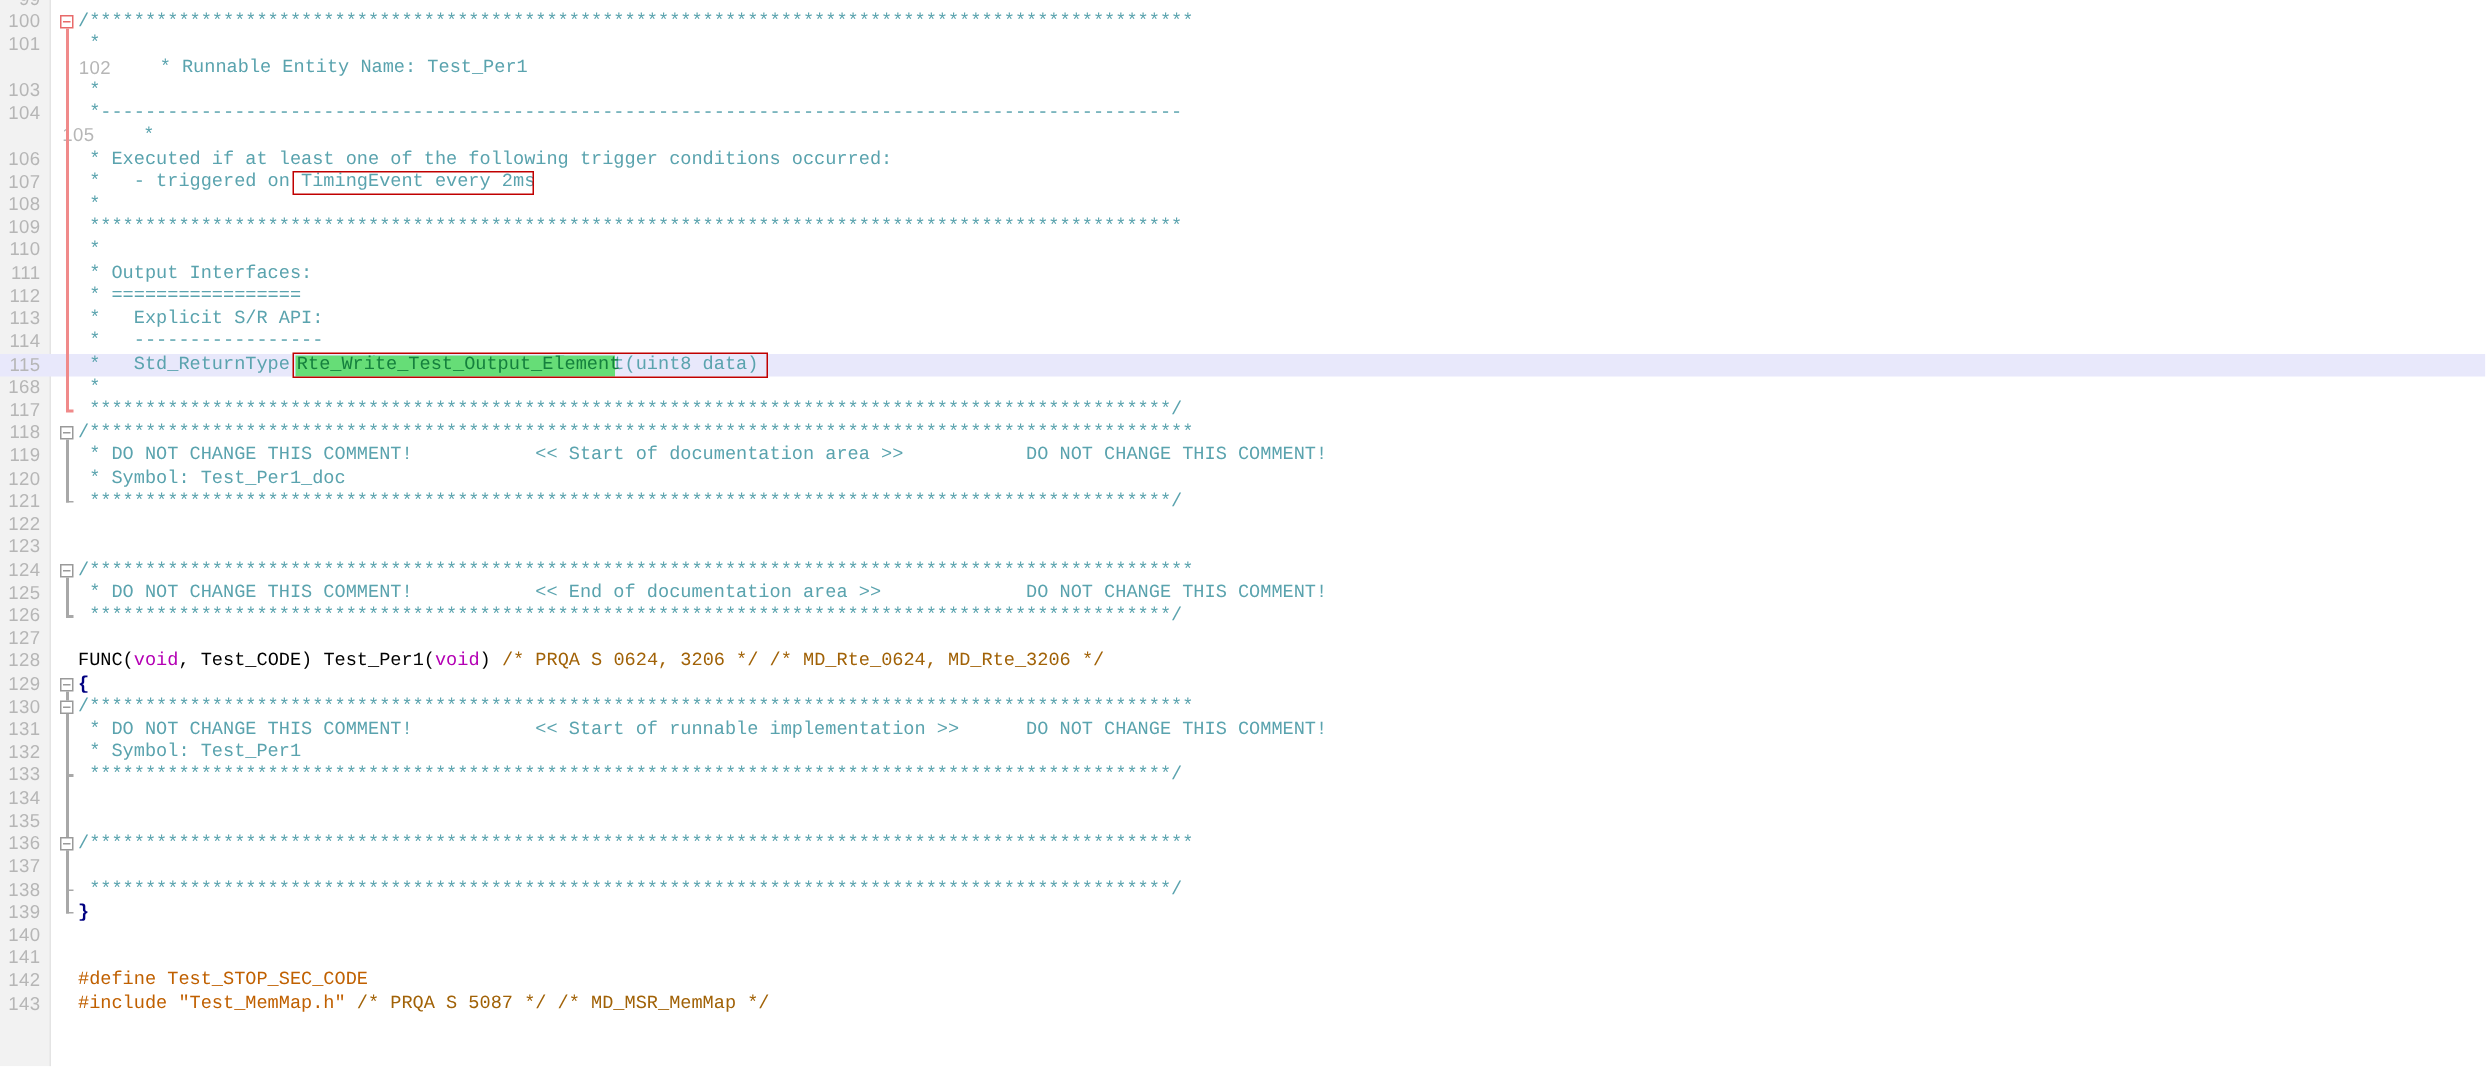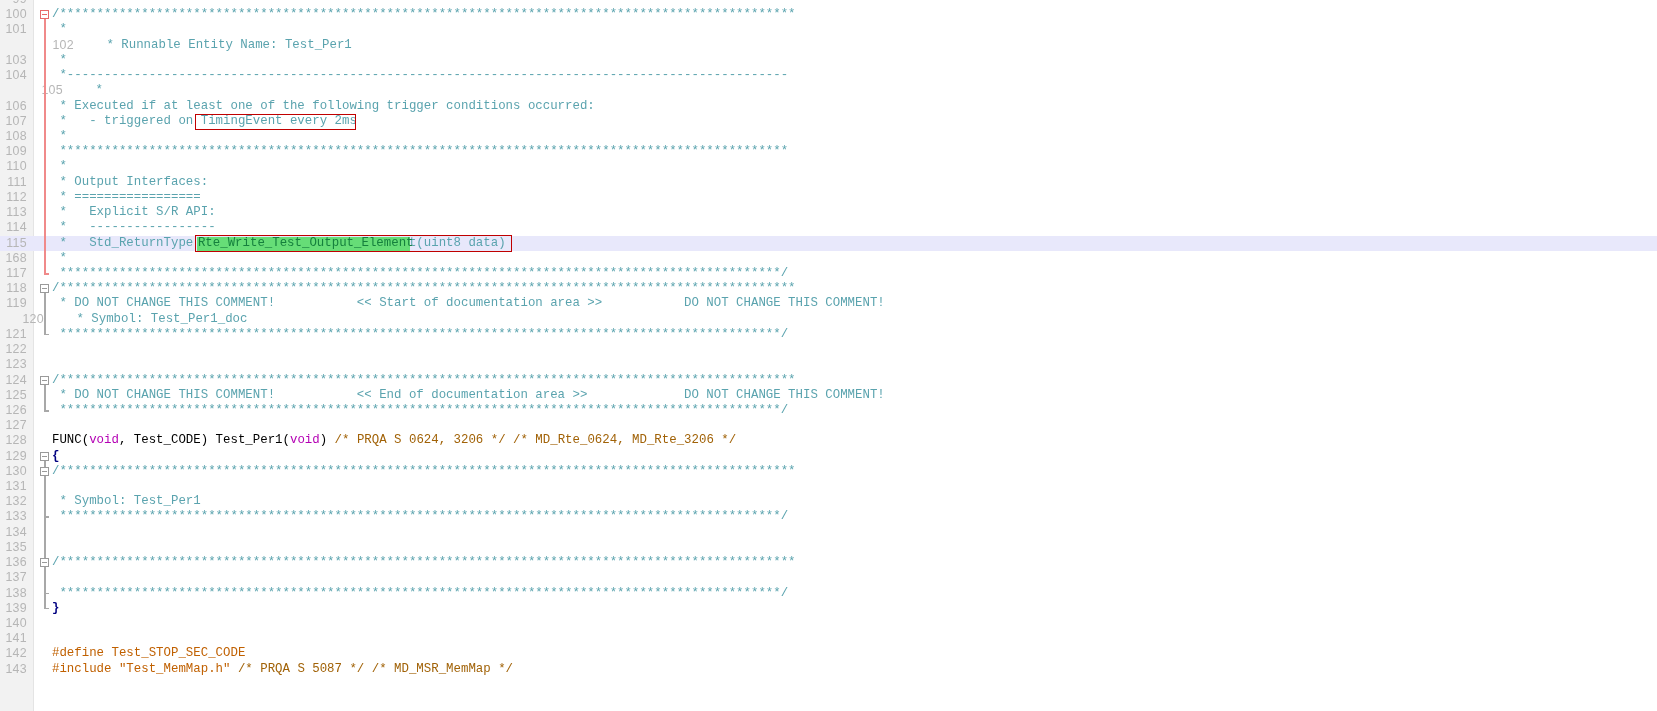--- a/index.html
+++ b/index.html
@@ -154,32 +154,32 @@
       <div class="row" style="position: absolute; left: 0px; top: 159.42px; width: 1657px;"><span class="lno">110</span><span class="code"><span class="cmt"> *</span></span></div>
       <div class="row" style="position: absolute; left: 0px; top: 174.64px; width: 1657px;"><span class="lno">111</span><span class="code"><span class="cmt"> * Output Interfaces:</span></span></div>
       <div class="row" style="position: absolute; left: 0px; top: 189.86px; width: 1657px;"><span class="lno">112</span><span class="code"><span class="cmt"> * =================</span></span></div>
       <div class="row" style="position: absolute; left: 0px; top: 205.08px; width: 1657px;"><span class="lno">113</span><span class="code"><span class="cmt"> *   Explicit S/R API:</span></span></div>
       <div class="row" style="position: absolute; left: 0px; top: 220.3px; width: 1657px;"><span class="lno">114</span><span class="code"><span class="cmt"> *   -----------------</span></span></div>
       <div class="row current" style="position: absolute; left: 0px; top: 235.52px; width: 1657px;"><span class="lno">115</span><span class="code"><span class="cmt"> *   Std_ReturnType Rte_Write_Test_Output_Element(uint8 data)</span></span></div>
       <div class="row" style="position: absolute; left: 0px; top: 250.74px; width: 1657px;"><span class="lno">168</span><span class="code"><span class="cmt"> *</span></span></div>
       <div class="row" style="position: absolute; left: 0px; top: 265.96px; width: 1657px;"><span class="lno">117</span><span class="code"><span class="cmt"> *************************************************************************************************/</span></span></div>
       <div class="row" style="position: absolute; left: 0px; top: 281.18px; width: 1657px;"><span class="lno">118</span><span class="code"><span class="cmt">/***************************************************************************************************</span></span></div>
       <div class="row" style="position: absolute; left: 0px; top: 296.4px; width: 1657px;"><span class="lno">119</span><span class="code"><span class="cmt"> * DO NOT CHANGE THIS COMMENT!           &lt;&lt; Start of documentation area &gt;&gt;           DO NOT CHANGE THIS COMMENT!</span></span></div>
-      <div class="row" style="position: absolute; left: 17px; top: 311.62px; width: 1495px;"><span class="lno">120</span><span class="code"><span class="cmt"> * Symbol: Test_Per1_doc</span></span></div>
+      <div class="row" style="position: absolute; left: 0px; top: 311.62px; width: 1495px;"><span class="lno">120</span><span class="code"><span class="cmt"> * Symbol: Test_Per1_doc</span></span></div>
       <div class="row" style="position: absolute; left: 0px; top: 326.84px; width: 1657px;"><span class="lno">121</span><span class="code"><span class="cmt"> *************************************************************************************************/</span></span></div>
       <div class="row" style="position: absolute; left: 0px; top: 342.06px; width: 1657px;"><span class="lno">122</span><span class="code"></span></div>
       <div class="row" style="position: absolute; left: 0px; top: 357.28px; width: 1657px;"><span class="lno">123</span><span class="code"></span></div>
       <div class="row" style="position: absolute; left: 0px; top: 372.5px; width: 1657px;"><span class="lno">124</span><span class="code"><span class="cmt">/***************************************************************************************************</span></span></div>
       <div class="row" style="position: absolute; left: 0px; top: 387.72px; width: 1657px;"><span class="lno">125</span><span class="code"><span class="cmt"> * DO NOT CHANGE THIS COMMENT!           &lt;&lt; End of documentation area &gt;&gt;             DO NOT CHANGE THIS COMMENT!</span></span></div>
       <div class="row" style="position: absolute; left: 0px; top: 402.94px; width: 1657px;"><span class="lno">126</span><span class="code"><span class="cmt"> *************************************************************************************************/</span></span></div>
       <div class="row" style="position: absolute; left: 0px; top: 418.16px; width: 1657px;"><span class="lno">127</span><span class="code"></span></div>
       <div class="row" style="position: absolute; left: 0px; top: 433.38px; width: 1657px;"><span class="lno">128</span><span class="code"><span class="plain">FUNC(</span><span class="kw">void</span><span class="plain">, Test_CODE) Test_Per1(</span><span class="kw">void</span><span class="plain">) </span><span class="cmt2">/* PRQA S 0624, 3206 */</span><span class="plain"> </span><span class="cmt2">/* MD_Rte_0624, MD_Rte_3206 */</span></span></div>
       <div class="row" style="position: absolute; left: 0px; top: 448.6px; width: 1657px;"><span class="lno">129</span><span class="code"><span class="brace">{</span></span></div>
       <div class="row" style="position: absolute; left: 0px; top: 463.82px; width: 1657px;"><span class="lno">130</span><span class="code"><span class="cmt">/***************************************************************************************************</span></span></div>
-      <div class="row" style="position: absolute; left: 0px; top: 479.04px; width: 1657px;"><span class="lno">131</span></div>
+      <div class="row" style="position: absolute; left: 0px; top: 479.04px; width: 1657px;"><span class="lno">131</span><span class="code"><span class="cmt"> * DO NOT CHANGE THIS COMMENT!           &lt;&lt; Start of runnable implementation &gt;&gt;      DO NOT CHANGE THIS COMMENT!</span></span></div>
       <div class="row" style="position: absolute; left: 0px; top: 494.26px; width: 1375px;"><span class="lno">132</span><span class="code"><span class="cmt"> * Symbol: Test_Per1</span></span></div>
       <div class="row" style="position: absolute; left: 0px; top: 509.48px; width: 1657px;"><span class="lno">133</span><span class="code"><span class="cmt"> *************************************************************************************************/</span></span></div>
       <div class="row" style="position: absolute; left: 0px; top: 524.7px; width: 1657px;"><span class="lno">134</span><span class="code"></span></div>
       <div class="row" style="position: absolute; left: 0px; top: 539.92px; width: 1561px;"><span class="lno">135</span><span class="code"></span></div>
       <div class="row" style="position: absolute; left: 0px; top: 555.14px; width: 1657px;"><span class="lno">136</span><span class="code"><span class="cmt">/***************************************************************************************************</span></span></div>
       <div class="row" style="position: absolute; left: 0px; top: 570.36px; width: 1657px;"><span class="lno">137</span></div>
       <div class="row" style="position: absolute; left: 0px; top: 585.58px; width: 1657px;"><span class="lno">138</span><span class="code"><span class="cmt"> *************************************************************************************************/</span></span></div>
       <div class="row" style="position: absolute; left: 0px; top: 600.8px; width: 1657px;"><span class="lno">139</span><span class="code"><span class="brace">}</span></span></div>
       <div class="row" style="position: absolute; left: 0px; top: 616.02px; width: 1657px;"><span class="lno">140</span><span class="code"></span></div>
       <div class="row" style="position: absolute; left: 0px; top: 631.24px; width: 1657px;"><span class="lno">141</span><span class="code"></span></div>

